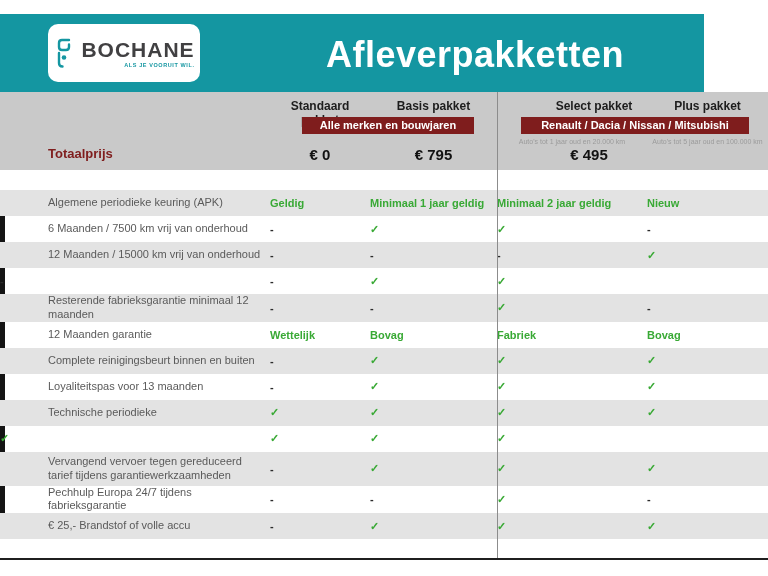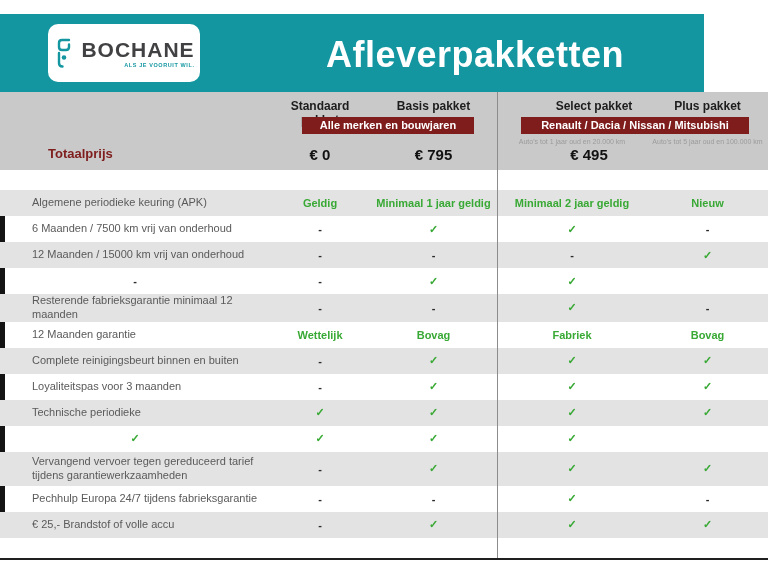--- a/index.html
+++ b/index.html
@@ -33,22 +33,22 @@
   .pr1 { left:270px; width:100px; } .pr2 { left:370px; width:127px; }
   .pr3 { left:497px; width:150px;margin-left:17px; } .pr4 { left:647px; width:121px; }
 
   
   .rows { position:absolute; left:0; top:190px; width:768px; }
   .row { display:grid; grid-template-columns:270px 100px 127px 150px 121px;
          align-items:center; min-height:26px; }
   .row.tall { min-height:34px; }
   .row.gray { background:#e3e3e3; }
   .row.white { background:#ffffff; box-shadow:inset 5px 0 0 #141414; }
-  .row-label { padding-left:32px; padding-right:8px; font-size:11px; color:#5a5a5a; line-height:1.25; }
-  .val { text-align:center; font-size:11px; font-weight:700; color:#39a935; }
+  .row-label { padding-left:48px; padding-right:8px; font-size:11px; color:#5a5a5a; line-height:1.25; }
+  .val { font-size:11px; font-weight:700; color:#39a935; }
   .val.dash { color:#2b2b2b; }
 
   
   .vdivider { position:absolute; left:497px; top:92px; width:1px; height:466px; background:#8c8c8c; }
   .bottom-line { position:absolute; left:0; top:558px; width:768px; height:2px; background:#1f1f1f; }
 </style>
 </head>
 <body>
 
 <div class="page">
@@ -131,21 +131,21 @@
       <div class="val">Bovag</div>
     </div>
     <div class="row gray">
       <div class="row-label">Complete reinigingsbeurt binnen en buiten</div>
       <div class="val dash">-</div>
       <div class="val">✓</div>
       <div class="val">✓</div>
       <div class="val">✓</div>
     </div>
     <div class="row white">
-      <div class="row-label">Loyaliteitspas voor 3 maanden</div>
+      <div class="row-label">Loyaliteitspas voor 13 maanden</div>
       <div class="val dash">-</div>
       <div class="val">✓</div>
       <div class="val">✓</div>
       <div class="val">✓</div>
     </div>
     <div class="row gray">
       <div class="row-label">Technische periodieke</div>
       <div class="val">✓</div>
       <div class="val">✓</div>
       <div class="val">✓</div>

